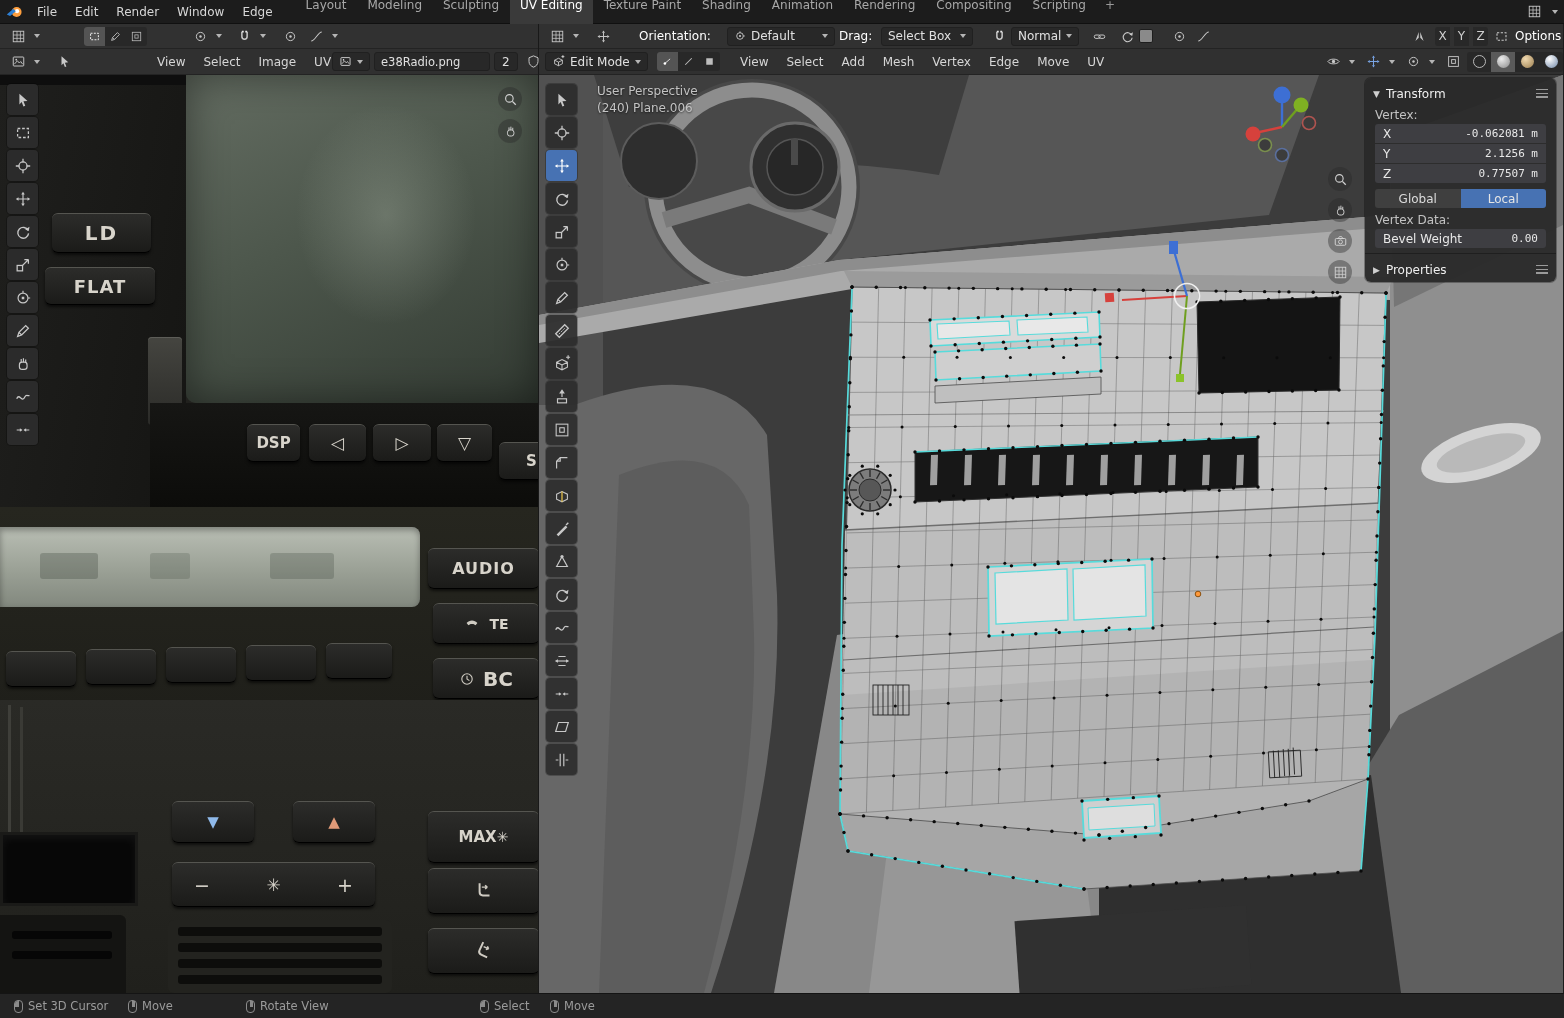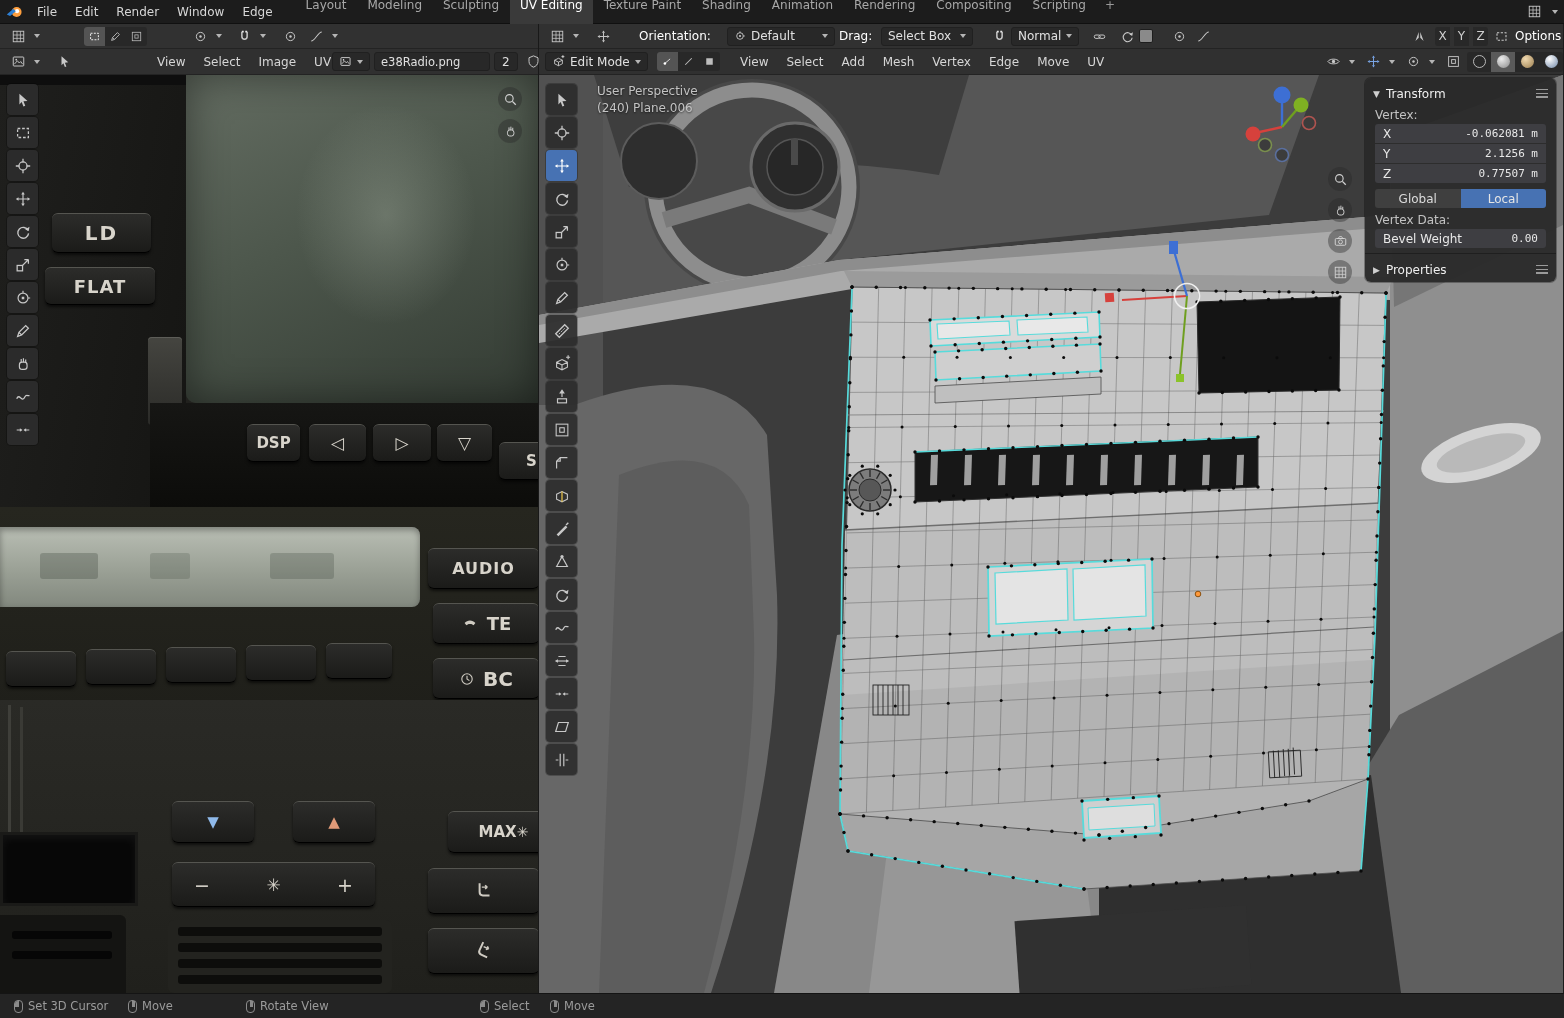--- a/index.html
+++ b/index.html
@@ -413,21 +413,21 @@
           <div class="ph" style="left:270px;top:26px;width:64px;height:26px;background:rgba(40,48,40,.22);border-radius:3px"></div>
         </div>
 
         <div class="rbtn" style="left:428px;top:473px;width:111px;height:41px">
           <span style="font-size:16px;font-weight:bold;letter-spacing:1px">AUDIO</span>
         </div>
         <div class="rbtn" style="left:433px;top:528px;width:106px;height:41px;gap:8px">
           <svg viewBox="0 0 20 20" style="width:18px;height:18px;color:#cfcbc2">
               <use href="#i-phone"></use>
             </svg>
-          <span style="font-size:18px;font-weight:bold">TE</span>
+          <span style="font-size:14px;font-weight:bold">TE</span>
         </div>
         <div class="rbtn" style="left:433px;top:583px;width:106px;height:41px;gap:8px">
           <svg viewBox="0 0 20 20" style="width:16px;height:16px;color:#cfcbc2">
               <use href="#i-clock"></use>
             </svg>
           <span style="font-size:20px;font-weight:bold">BC</span>
         </div>
 
         <div class="rbtn" style="left:6px;top:576px;width:70px;height:36px"></div>
         <div class="rbtn" style="left:86px;top:574px;width:70px;height:36px"></div>
@@ -445,21 +445,21 @@
           <div class="ph" style="left:12px;top:36px;width:100px;height:8px;background:#060606;border-radius:3px"></div>
         </div>
 
         <div class="rbtn" style="left:172px;top:726px;width:82px;height:42px">
           <span style="color:#8fb9ea;font-size:15px">▼</span>
         </div>
         <div class="rbtn" style="left:293px;top:726px;width:82px;height:42px">
           <span style="color:#e09a78;font-size:15px">▲</span>
         </div>
 
-        <div class="rbtn" style="left:448px;top:736px;width:111px;height:42px;gap:0">
+        <div class="rbtn" style="left:428px;top:736px;width:111px;height:52px;gap:0">
           <span style="font-size:15px;font-weight:bold">MAX</span>
           <span style="font-size:14px">✳</span>
         </div>
 
         <div class="rbtn" style="left:172px;top:787px;width:203px;height:45px;justify-content:space-between;padding:0 22px">
           <span style="font-size:19px">−</span>
           <span style="font-size:17px">✳</span>
           <span style="font-size:19px">+</span>
         </div>
 

